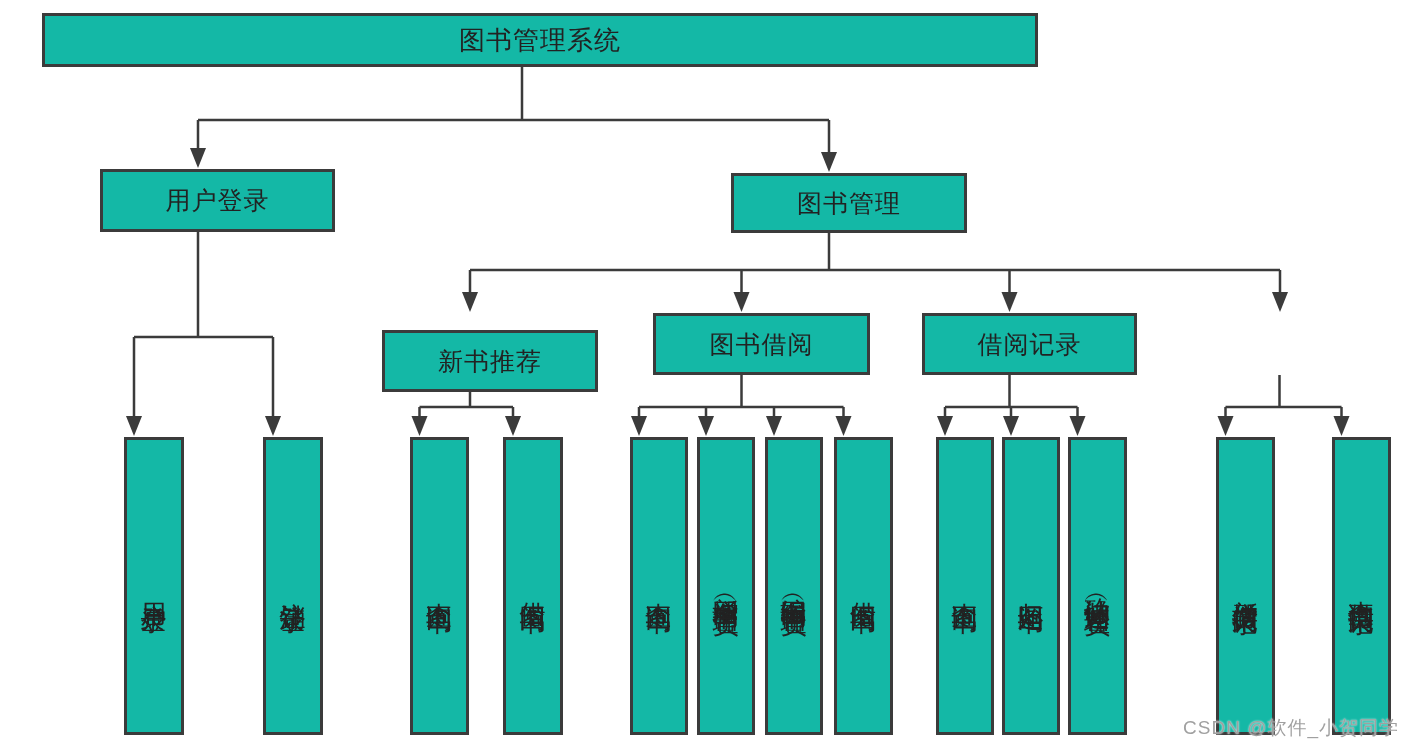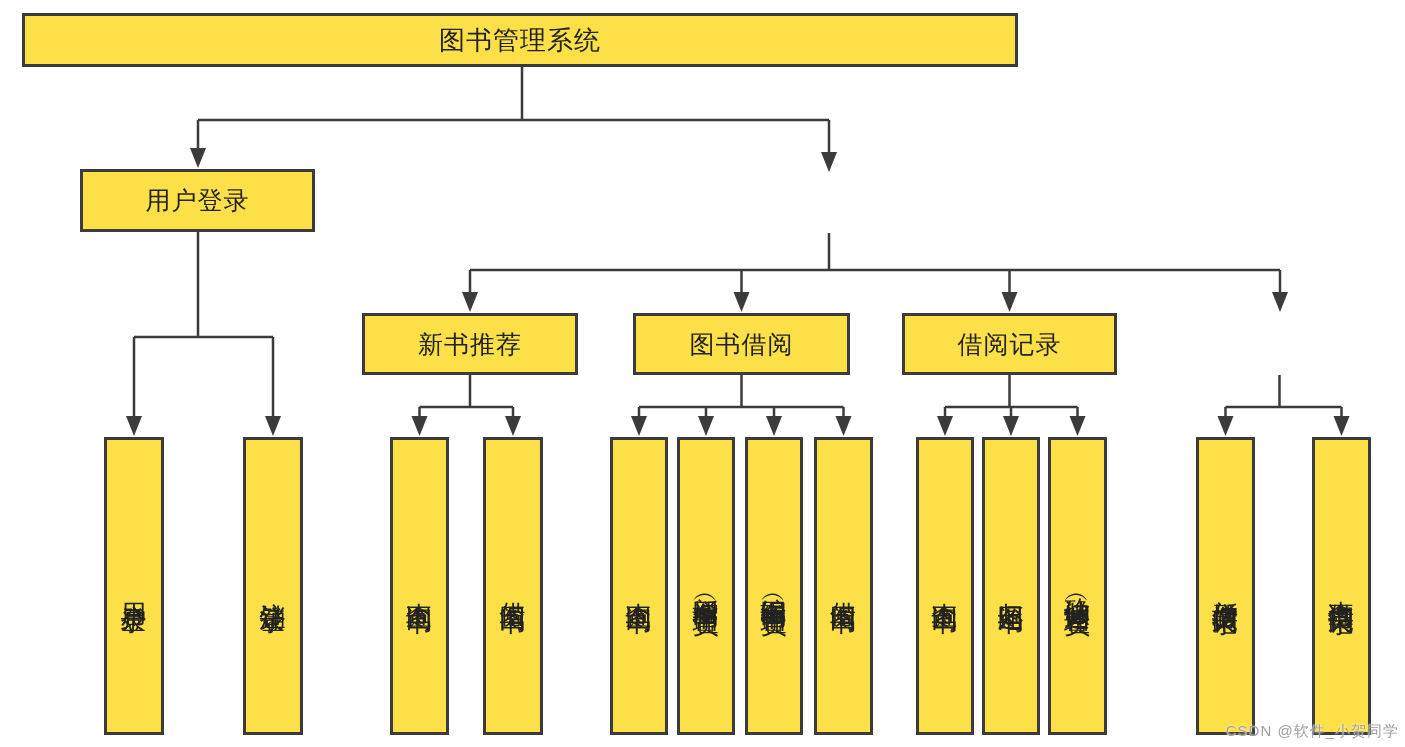--- a/index.html
+++ b/index.html
@@ -9,58 +9,59 @@
     background:#ffffff;
     font-family:"Liberation Sans", sans-serif;
     color:#222222;
     overflow:hidden;
   }
   .wires{position:absolute;left:0;top:0;width:1405px;height:747px;}
   .box{
     position:absolute;
     box-sizing:border-box;
     border:3px solid #3b3b3b;
-    background:#fde047;
+    background:#14b8a6;
     display:flex;align-items:center;justify-content:center;
     font-size:25px;
     letter-spacing:1px;
     white-space:nowrap;
+    margin-left:20px;
   }
   .vbox{
     writing-mode:vertical-rl;
     text-orientation:mixed;
     font-size:26px;
     letter-spacing:2px;
     line-height:1;
     top:437px;height:298px;
     padding:4px 0;
   }
   .n-root{left:22px;top:13px;width:996px;height:54px;font-size:26px;}
   .n-l2-0{left:80px;top:169px;width:235px;height:63px;}
   .n-l2-1{left:711px;top:173px;width:236px;height:60px;}
-  .n-l3-0{left:362px;top:313px;width:216px;height:62px;}
+  .n-l3-0{left:362px;top:330px;width:216px;height:62px;}
   .n-l3-1{left:633px;top:313px;width:217px;height:62px;}
   .n-l3-2{left:902px;top:313px;width:215px;height:62px;}
   .n-l3-3{left:1172px;top:313px;width:215px;height:62px;}
   .n-lf-0{left:104px;width:60px;}
   .n-lf-1{left:243px;width:60px;}
   .n-lf-2{left:390px;width:59px;}
   .n-lf-3{left:483px;width:60px;}
   .n-lf-4{left:610px;width:58px;}
   .n-lf-5{left:677px;width:58px;}
   .n-lf-6{left:745px;width:58px;}
   .n-lf-7{left:814px;width:59px;}
   .n-lf-8{left:916px;width:58px;}
   .n-lf-9{left:982px;width:58px;}
   .n-lf-10{left:1048px;width:59px;}
   .n-lf-11{left:1196px;width:59px;}
   .n-lf-12{left:1312px;width:59px;}
   .watermark{
     position:absolute;right:6px;bottom:6px;
-    font-size:15px;color:#a0a0a0;letter-spacing:1px;
+    font-size:19px;color:#a0a0a0;letter-spacing:1px;
     text-shadow:0 0 2px #ffffff;
   }
 </style>
 </head>
 <body>
 
 <div class="stage">
 
   <svg class="wires" width="1405" height="747" viewBox="0 0 1405 747" aria-hidden="true">
     <g stroke="#3b3b3b" stroke-width="2.5" fill="none">
@@ -95,20 +96,21 @@
       <polygon points="1003,416 1019,416 1011,436"></polygon>
       <polygon points="1069.5,416 1085.5,416 1077.5,436"></polygon>
       <polygon points="1217.5,416 1233.5,416 1225.5,436"></polygon>
       <polygon points="1333.5,416 1349.5,416 1341.5,436"></polygon>
     </g>
   </svg>
 
   <div class="box n-root">图书管理系统</div>
 
   <div class="box n-l2-0">用户登录</div>
+  <div class="box n-l2-1">图书管理</div>
 
   <div class="box n-l3-0">新书推荐</div>
   <div class="box n-l3-1">图书借阅</div>
   <div class="box n-l3-2">借阅记录</div>
 
   <div class="box vbox n-lf-0">用户登录</div>
   <div class="box vbox n-lf-1">注销登录</div>
 
   <div class="box vbox n-lf-2">查询图书</div>
   <div class="box vbox n-lf-3">借阅图书</div>

